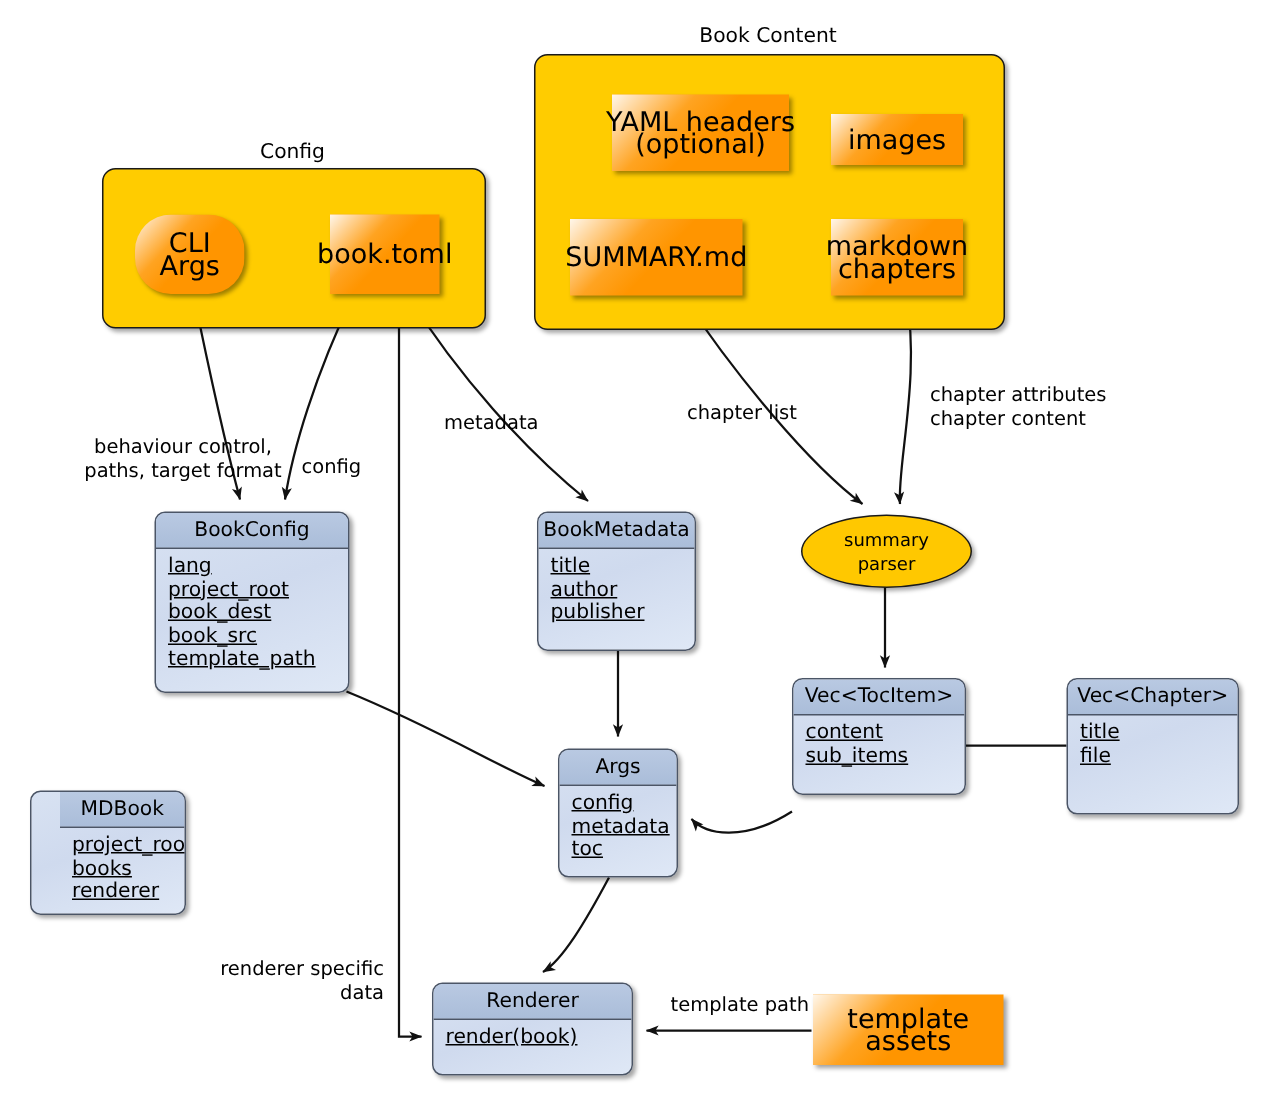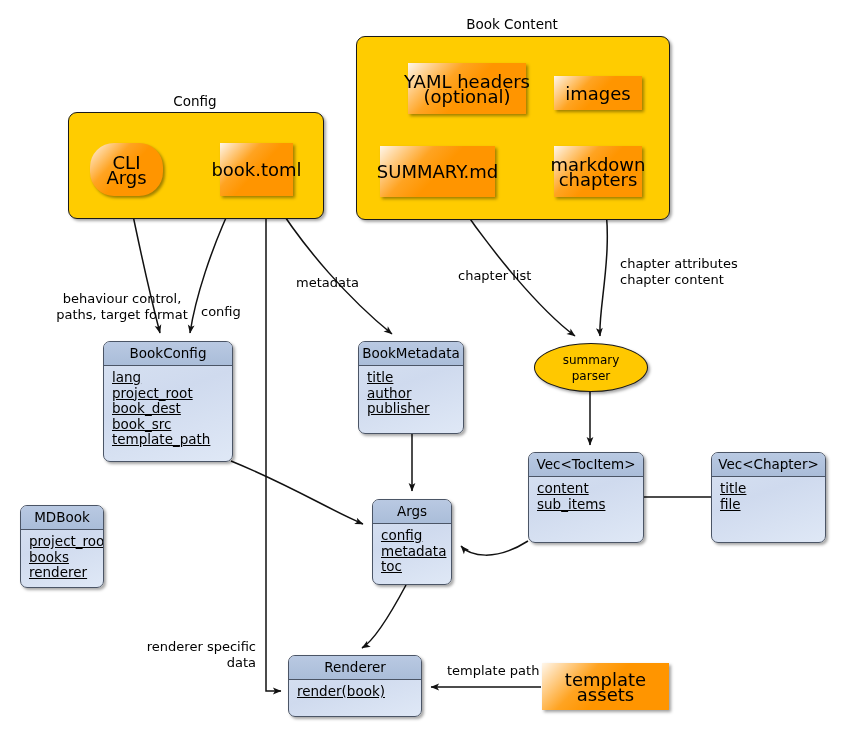--- a/index.html
+++ b/index.html
@@ -135,37 +135,37 @@
 
   <div class="cls" style="left:372px;top:499px;width:80px;height:86px;">
     <div class="hdr">Args</div>
     <div class="body">
       <div>config</div>
       <div>metadata</div>
       <div>toc</div>
     </div>
   </div>
 
-  <div class="cls" style="left:528px;top:452px;width:116px;height:91px;">
+  <div class="cls" style="left:528px;top:452px;width:116px;height:78px;">
     <div class="hdr">Vec&lt;TocItem&gt;</div>
     <div class="body">
       <div>content</div>
       <div>sub_items</div>
     </div>
   </div>
 
   <div class="cls" style="left:711px;top:452px;width:115px;height:91px;">
     <div class="hdr">Vec&lt;Chapter&gt;</div>
     <div class="body">
       <div>title</div>
       <div>file</div>
     </div>
   </div>
 
-  <div class="cls" style="left:20px;top:505px;width:84px;height:83px;">
+  <div class="cls" style="left:20px;top:527px;width:104px;height:83px;padding-left:19px;">
     <div class="hdr">MDBook</div>
     <div class="body">
       <div>project_root</div>
       <div>books</div>
       <div>renderer</div>
     </div>
   </div>
 
   <div class="cls" style="left:288px;top:655px;width:134px;height:62px;">
     <div class="hdr">Renderer</div>

